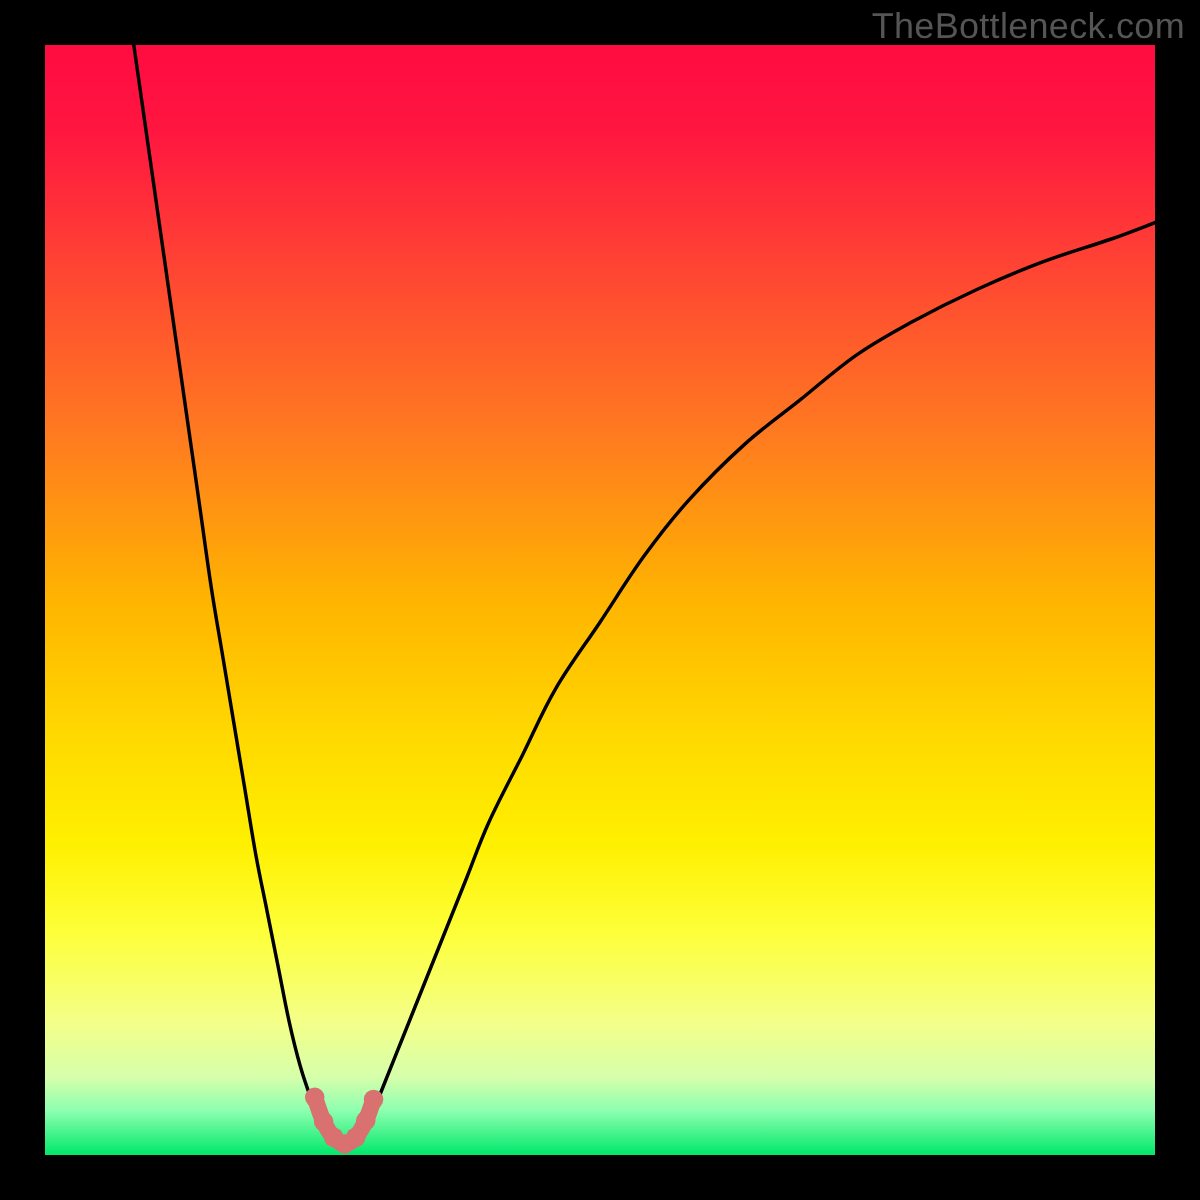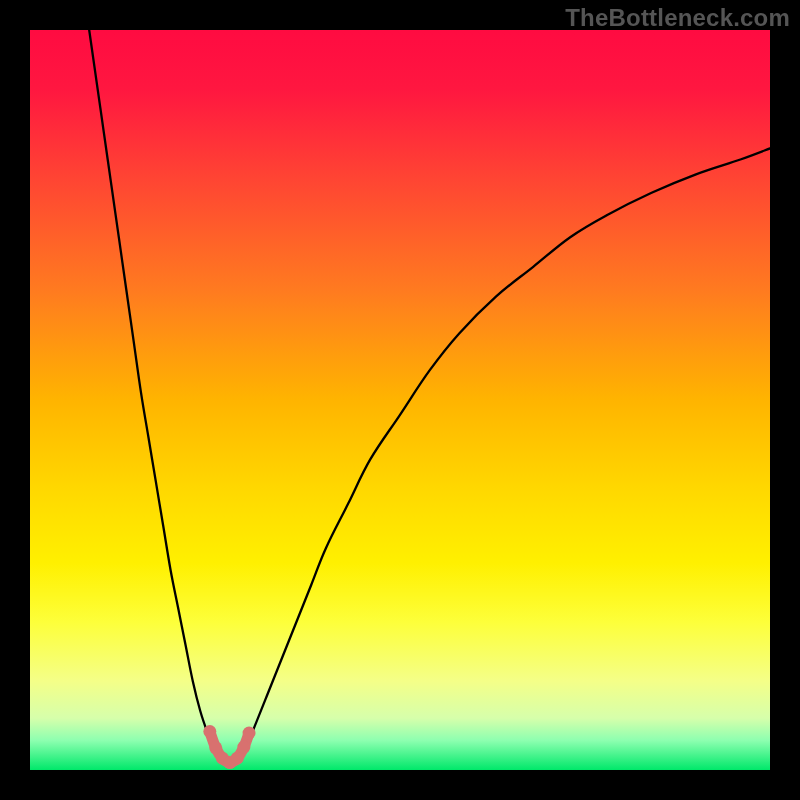--- a/index.html
+++ b/index.html
@@ -25,21 +25,21 @@
     width: 740px;
     height: 740px;
     overflow: hidden;
   }
   .watermark {
     position: absolute;
     top: 4px;
     right: 10px;
     font-family: Arial, Helvetica, sans-serif;
     font-size: 24px;
-    font-weight: 700;
+    font-weight: 400;
     color: #555;
     letter-spacing: 0.2px;
   }
   svg { display: block; }
 </style>
 </head>
 <body>
 
 <div class="frame">
   <div class="watermark">TheBottleneck.com</div>

